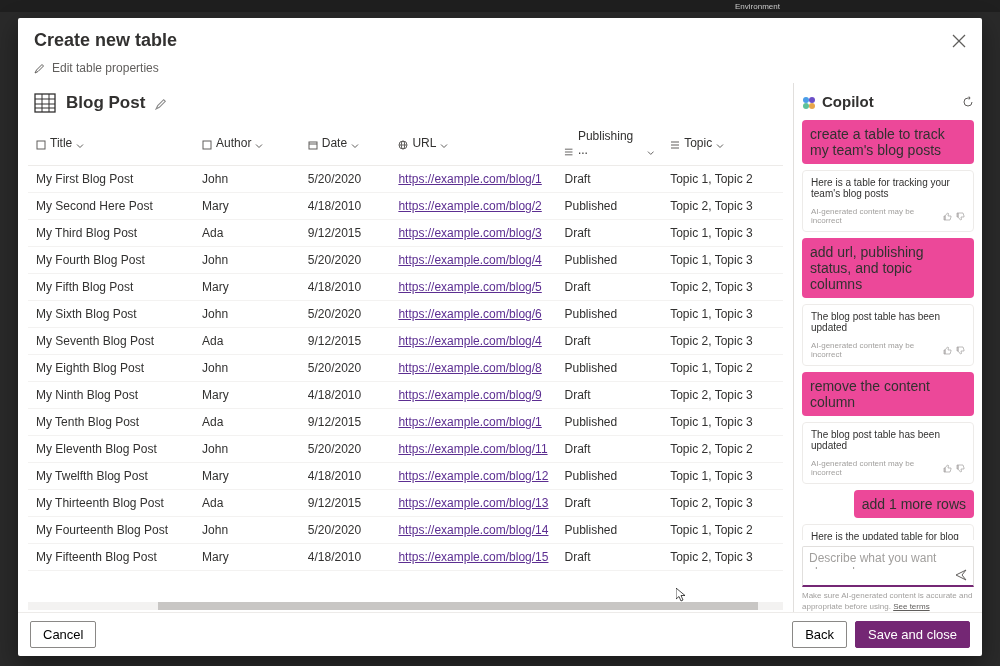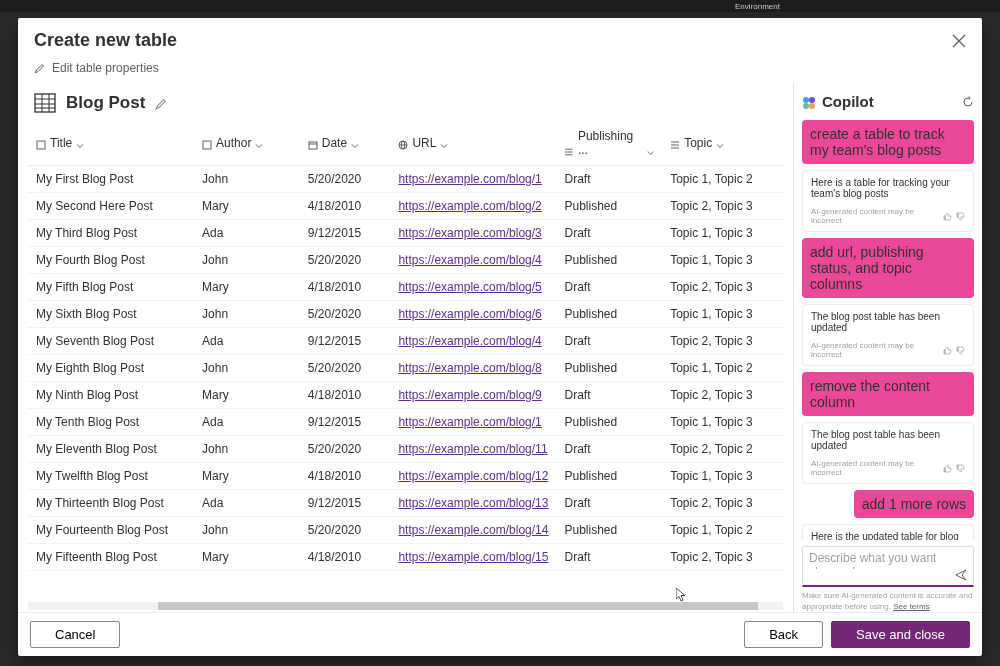--- a/index.html
+++ b/index.html
@@ -279,21 +279,21 @@
   text-decoration: underline;
   cursor: pointer;
 }
 .modal-footer {
   display: flex;
   justify-content: space-between;
   padding: 8px 12px;
   border-top: 1px solid #edebe9;
 }
 .btn {
-  padding: 5px 24px;
+  padding: 5px 12px;
   font-size: 13px;
   border: 1px solid #8a8886;
   background: #fff;
   cursor: pointer;
   border-radius: 2px;
   font-family: inherit;
 }
 .btn-primary {
   background: #742774;
   color: #fff;

